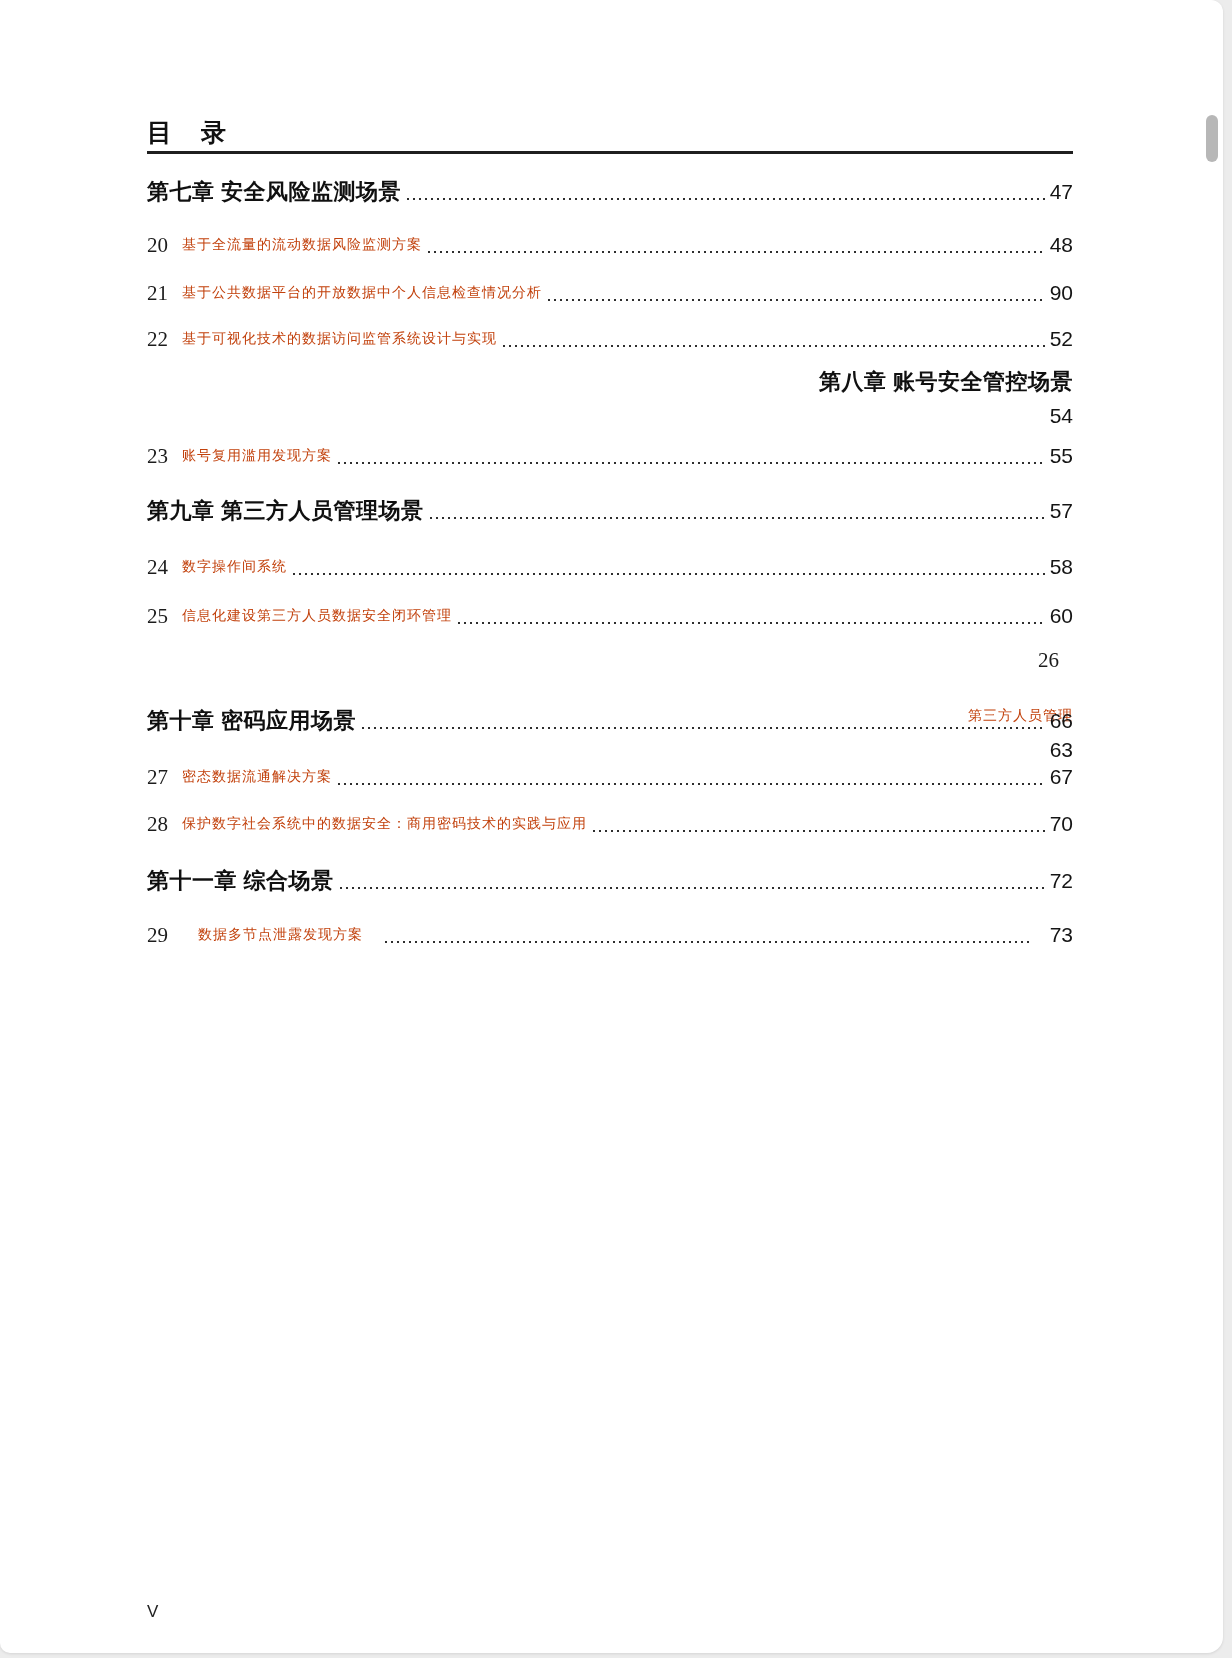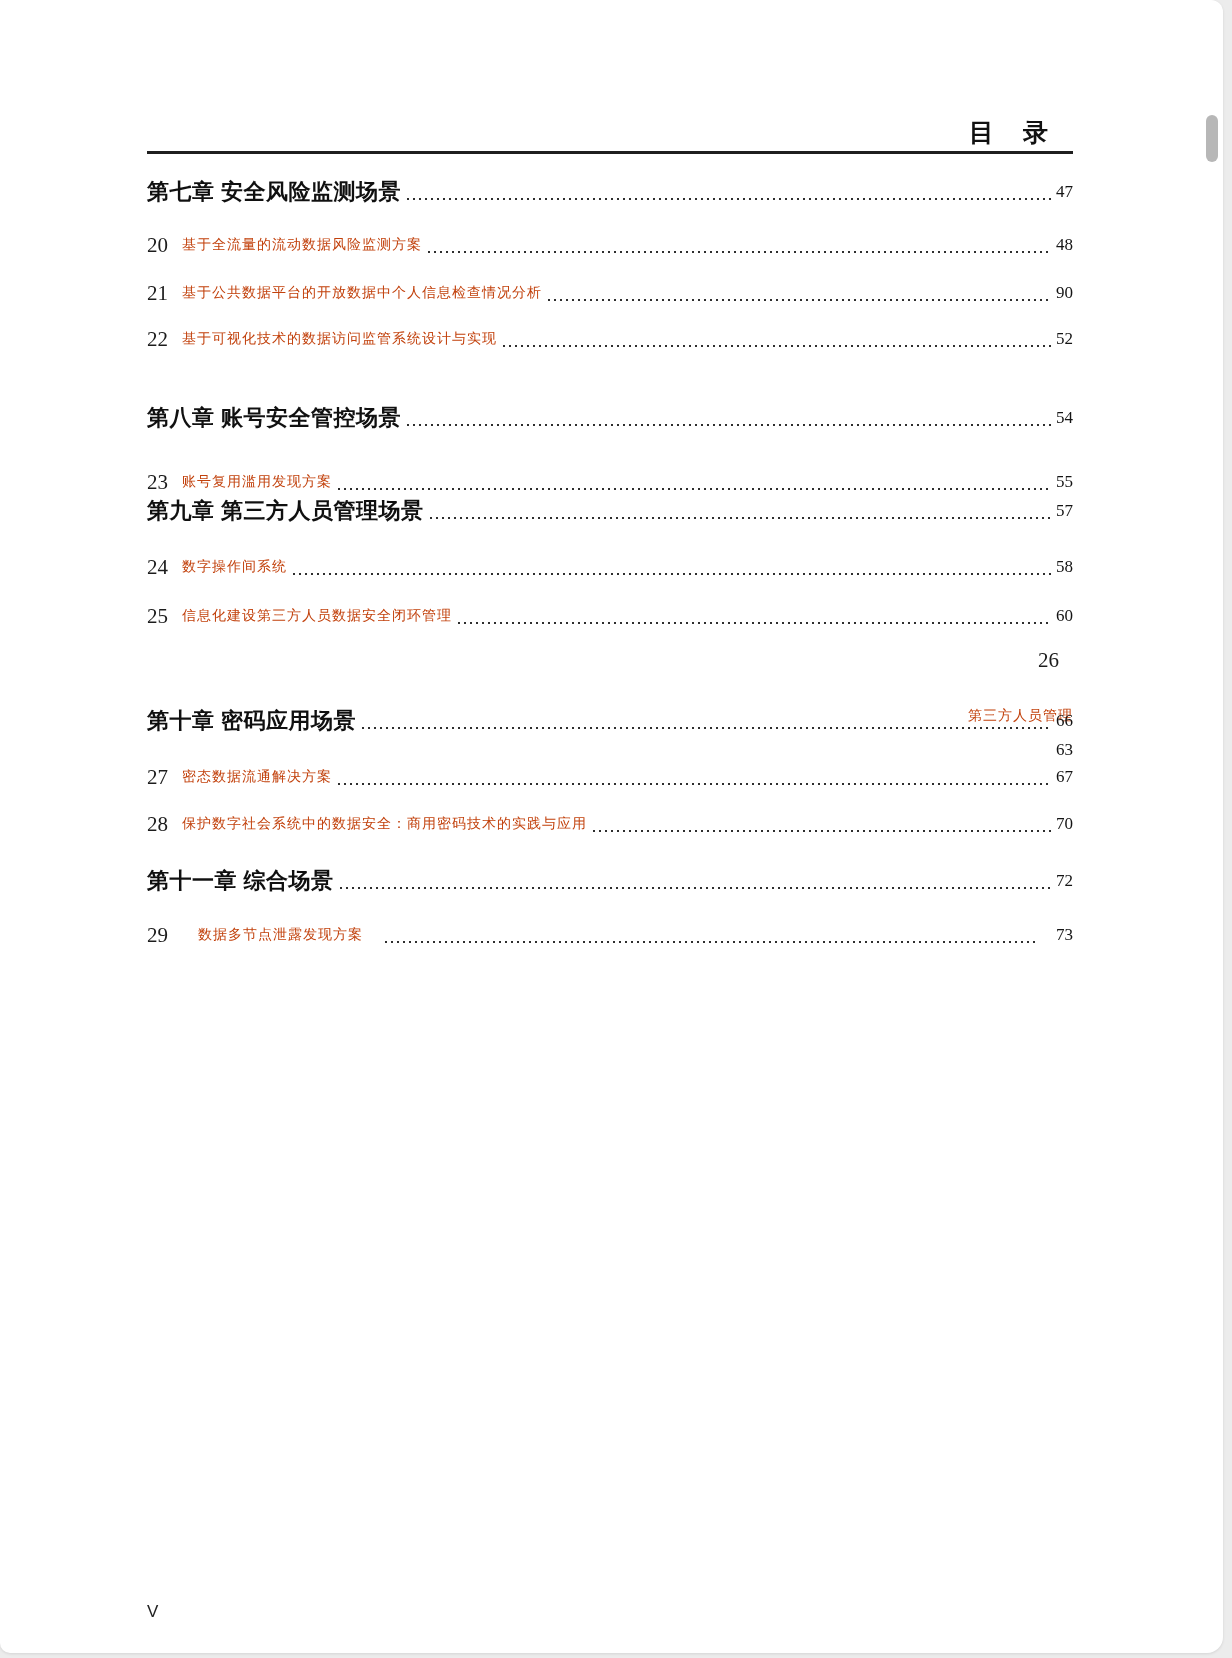--- a/index.html
+++ b/index.html
@@ -13,21 +13,21 @@
   }
   .page{
     position:absolute;left:0;top:0;
     width:1223px;height:1653px;
     background:#ffffff;
     border-radius:0 12px 16px 10px;
     box-shadow:0 1px 3px rgba(0,0,0,0.10);
   }
   .toc-header{
     position:absolute;left:147px;top:116px;width:926px;height:32px;
-    text-align:right;padding-right:23px;box-sizing:border-box;
+    text-align:left;padding-right:23px;box-sizing:border-box;
     font-size:25px;font-weight:700;line-height:32px;
     letter-spacing:2px;color:#111;
     font-family:"Liberation Sans","DejaVu Sans",sans-serif;
   }
   .header-rule{
     position:absolute;left:147px;top:151px;width:926px;height:2.5px;
     background:#1f1f1f;
   }
   .toc-rows{position:absolute;left:0;top:0;width:100%;height:100%;}
   .row{
@@ -47,22 +47,22 @@
   .row.item .label{
     font-family:"Liberation Serif","DejaVu Serif",serif;
     font-size:14px;letter-spacing:1px;color:#c2410c;margin-top:28px;
   }
   .leader{
     flex:1;align-self:flex-end;height:2.2px;
     margin:0 4px 6px 6px;
     background-image:repeating-linear-gradient(90deg,#2e2e2e 0 2.1px,transparent 2.1px 6px);
   }
   .pagenum{
-    font-family:Liberation Serif, serif;
-    font-size:17px;font-weight:400;line-height:28px;color:#141414;
+    font-family:Liberation Sans, sans-serif;
+    font-size:21px;font-weight:400;line-height:28px;color:#141414;
   }
   .footer-pagenum{
     position:absolute;left:147px;top:1601px;
     font-size:17px;line-height:22px;color:#222;
     font-family:"Liberation Sans","DejaVu Sans",sans-serif;
   }
   .scrollbar-thumb{
     position:absolute;left:1206px;top:115px;width:12px;height:47px;
     background:#b7b7b7;border-radius:6px;
   }
@@ -93,26 +93,26 @@
         <span class="label">基于公共数据平台的开放数据中个人信息检查情况分析</span>
         <span class="leader"></span>
         <span class="pagenum">90</span>
       </div>
       <div class="row item" style="top: 325px; align-items: flex-end;">
         <span class="num">22</span>
         <span class="label">基于可视化技术的数据访问监管系统设计与实现</span>
         <span class="leader"></span>
         <span class="pagenum">52</span>
       </div>
-      <div class="row chapter" style="top: 404px;">
+      <div class="row chapter" style="top: 368px; flex-direction: column;">
         <span class="label">第八章 账号安全管控场景</span>
         <span class="leader"></span>
         <span class="pagenum">54</span>
       </div>
-      <div class="row item" style="top: 468px;">
+      <div class="row item" style="top: 442px;">
         <span class="num">23</span>
         <span class="label">账号复用滥用发现方案</span>
         <span class="leader"></span>
         <span class="pagenum">55</span>
       </div>
       <div class="row chapter" style="top: 497px;">
         <span class="label">第九章 第三方人员管理场景</span>
         <span class="leader"></span>
         <span class="pagenum">57</span>
       </div>

